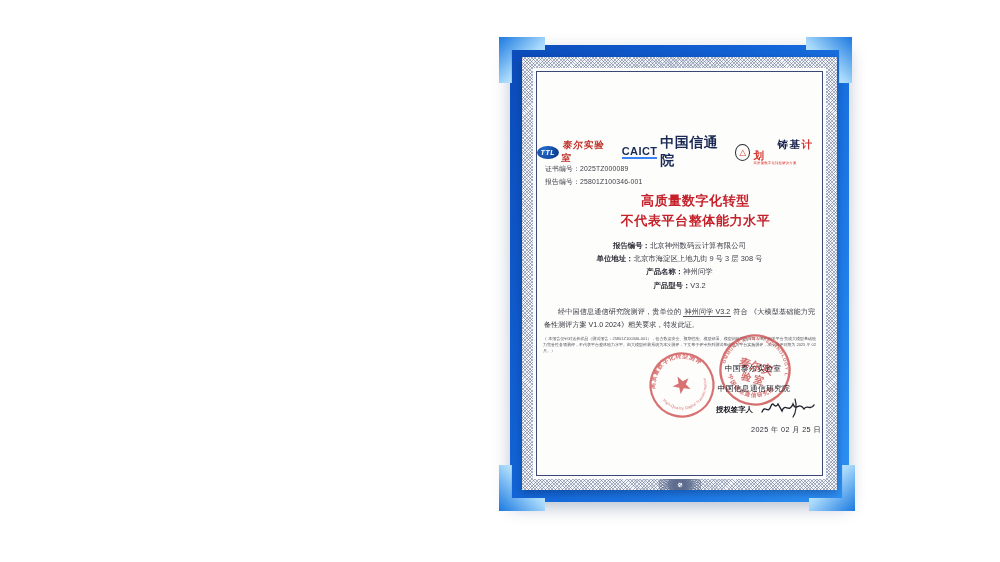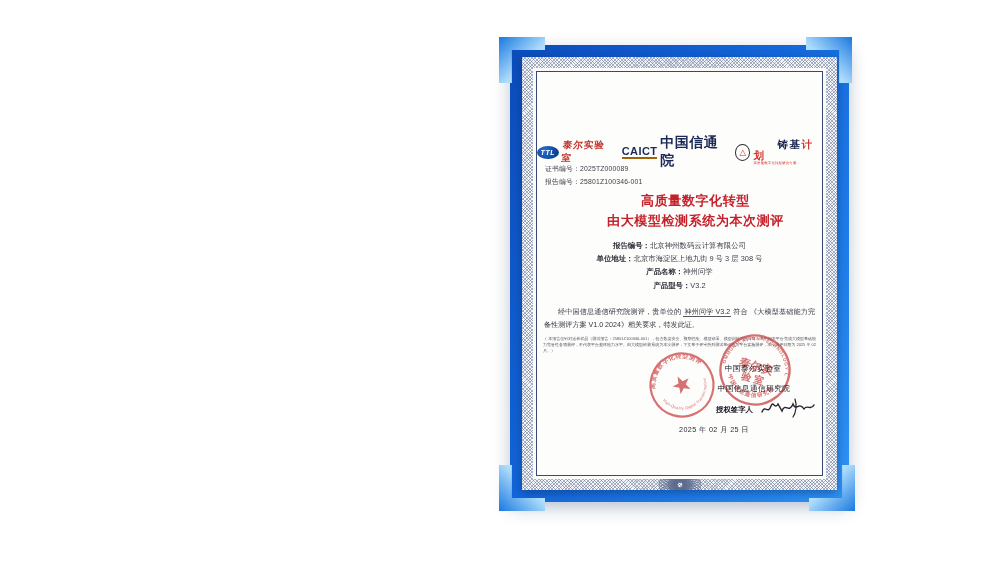--- a/index.html
+++ b/index.html
@@ -38,21 +38,21 @@
   .logo-row{position:absolute;left:0;top:62px;width:100%;display:flex;justify-content:center;
             align-items:center;gap:13px;}
   .logo{display:flex;align-items:center;gap:3px;}
   .ttl-oval{width:24px;height:13px;border-radius:50%;
             background:radial-gradient(circle at 35% 35%,#2a6fd0,#0b3f92 75%);
             color:#fff;font-size:7px;font-weight:bold;font-style:italic;
             display:flex;align-items:center;justify-content:center;letter-spacing:.5px;}
   .ttl-name{font-family:"DejaVu Serif","Liberation Serif",serif;font-weight:bold;color:#c03028;
             font-size:9.5px;letter-spacing:1px;transform:skewX(-6deg);}
   .caict-abbr{font-size:11px;font-weight:800;color:#1b2a55;letter-spacing:.4px;
-              border-bottom:2px solid #a16207;padding-bottom:0;line-height:11px;}
+              border-bottom:2px solid #3b82f6;padding-bottom:0;line-height:11px;}
   .caict-name{font-size:14px;font-weight:800;color:#1b2a55;letter-spacing:.5px;}
   .zhuji-ic{width:15px;height:15px;border:1.4px solid #2b2b33;border-radius:50%;
             display:flex;align-items:center;justify-content:center;
             color:#d5342c;font-size:8.5px;font-weight:bold;line-height:1;}
   .zhuji-tx{display:flex;flex-direction:column;line-height:1;}
   .zhuji-title{font-size:10.5px;font-weight:800;letter-spacing:1.5px;}
   .zhuji-dark{color:#15204a;padding-left:24px;} .zhuji-red{color:#d5342c;}
   .zhuji-sub{font-size:3.4px;color:#d5342c;margin-top:1.5px;letter-spacing:.2px;}
 
   
@@ -81,21 +81,21 @@
   
   .stamp{position:absolute;opacity:.74;}
   .stamp-left{left:105px;top:273px;transform:rotate(-28deg);}
   .stamp-right{left:176px;top:256px;transform:rotate(16deg);}
   .orgline{position:absolute;font-weight:normal;color:#15151f;font-size:7.6px;text-align:center;
            letter-spacing:.5px;z-index:2;}
   .org1{left:154px;top:292px;width:124px;}
   .org2{left:150px;top:312px;width:134px;}
   .signer{position:absolute;left:179px;top:333px;font-weight:bold;font-size:7.4px;color:#15151f;z-index:2;}
   .sig{position:absolute;left:222px;top:323px;z-index:2;}
-  .dateline{position:absolute;left:142px;top:353px;width:142px;text-align:left;
+  .dateline{position:absolute;left:142px;top:353px;width:142px;text-align:right;
             font-size:7.2px;color:#2b2b35;letter-spacing:.4px;z-index:2;}
 </style>
 </head>
 <body>
 
 <div class="scene">
   <div class="frame">
     <div class="cert">
 
       <svg id="orn-top" class="orn" width="315" height="95" viewBox="0 0 315 95">
@@ -217,21 +217,21 @@
                 <span class="zhuji-title"><b class="zhuji-dark">铸基</b><b class="zhuji-red">计 划</b></span>
                 <span class="zhuji-sub">高质量数字化转型解决方案</span>
               </span>
             </div>
           </div>
 
           <div class="numline num1"><span>证书编号：</span><span>2025TZ000089</span></div>
           <div class="numline num2"><span>报告编号：</span><span>25801Z100346-001</span></div>
 
           <div class="title title1">高质量数字化转型</div>
-          <div class="title title2">由大模型检测系统为本次测评</div>
+          <div class="title title2">不代表平台整体能力水平</div>
 
           <div class="fields">
             <div class="fieldline"><b>报告编号：</b><span>北京神州数码云计算有限公司</span></div>
             <div class="fieldline"><b>单位地址：</b><span>北京市海淀区上地九街 9 号 3 层 308 号</span></div>
             <div class="fieldline"><b>产品名称：</b><span>神州问学</span></div>
             <div class="fieldline"><b>产品型号：</b><span>V3.2</span></div>
           </div>
 
           <div class="statement"><span>经中国信息通信研究院测评，贵单位的 </span><span class="uline">神州问学 V3.2</span><span> 符合 《大模型基础能力完备性测评方案 V1.0 2024》相关要求，特发此证。</span></div>
 

